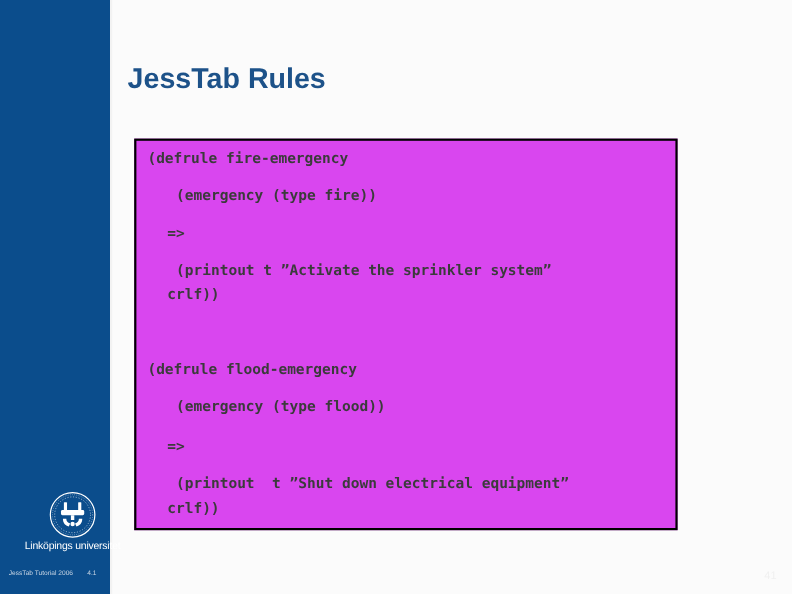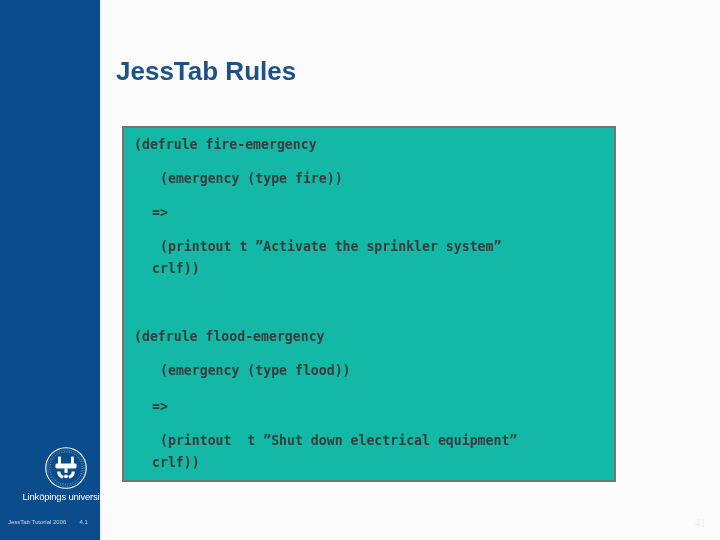--- a/index.html
+++ b/index.html
@@ -101,22 +101,22 @@
     letter-spacing: 0px;
   }
 
   
   .code-box {
     position: absolute;
     left: 122px;
     top: 126px;
     width: 494px;
     height: 356px;
-    border: 2px solid #737373;
-    background: #14b8a6;
+    border: 2px solid #000000;
+    background: #d946ef;
     box-sizing: border-box;
     overflow: hidden;
   }
   .code-lines {
     position: relative;
     width: 100%;
     height: 100%;
     font-family: "DejaVu Sans Mono", "Liberation Mono", monospace;
     font-size: 13.2px;
     color: #3b3b3b;

